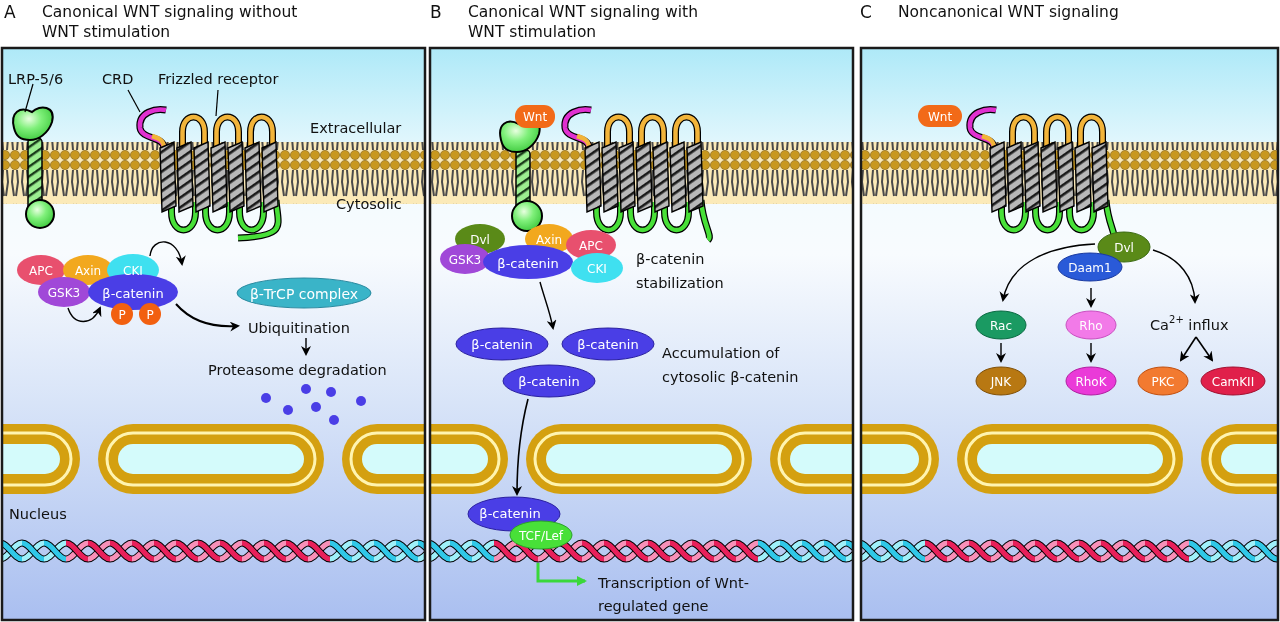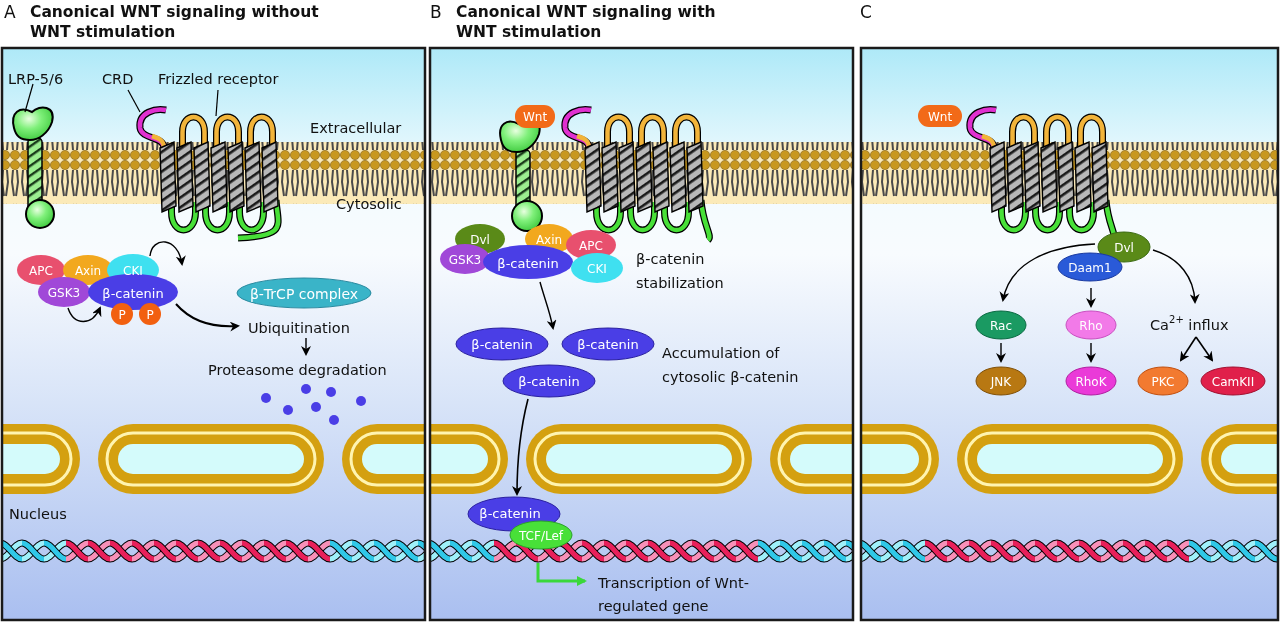--- a/index.html
+++ b/index.html
@@ -1,39 +1,40 @@
 <!DOCTYPE html>
 <html><head>
 <meta charset="utf-8">
 <style>
   html, body { margin:0; padding:0; background:#ffffff; }
   body { width:1280px; height:622px; position:relative; overflow:hidden; font-family:"DejaVu Sans", sans-serif; }
   .panel-heading { position:absolute; font-size:15.5px; color:#111; line-height:20px; }
   .panel-letter { position:absolute; left:0; top:0; font-size:17px; }
-  .panel-title { position:absolute; left:26px; top:0; white-space:pre-line;font-weight:bold; }
+  .panel-title { position:absolute; left:38px; top:0; white-space:pre-line; }
   svg { position:absolute; left:0; top:0; }
   svg text { font-family:"DejaVu Sans", sans-serif; }
   .lbl { font-size:14.5px; fill:#111; }
   .plbl { font-size:12px; fill:#fff; }
 </style>
 </head>
 <body>
 
 <div class="panel-heading" style="left:4px;top:2px;width:420px;height:44px;">
   <span class="panel-letter">A</span>
   <span class="panel-title">Canonical WNT signaling without
 WNT stimulation</span>
 </div>
 <div class="panel-heading" style="left:430px;top:2px;width:420px;height:44px;">
   <span class="panel-letter">B</span>
   <span class="panel-title">Canonical WNT signaling with
 WNT stimulation</span>
 </div>
 <div class="panel-heading" style="left:860px;top:2px;width:420px;height:44px;">
   <span class="panel-letter">C</span>
+  <span class="panel-title">Noncanonical WNT signaling</span>
 </div>
 
 <svg width="1280" height="622" viewBox="0 0 1280 622">
   <defs>
     <linearGradient id="cellBg" x1="0" y1="0" x2="0" y2="1">
       <stop offset="0" stop-color="#aee9f8"></stop>
       <stop offset="0.22" stop-color="#f2fbfe"></stop>
       <stop offset="0.36" stop-color="#f8fbfe"></stop>
       <stop offset="0.62" stop-color="#d8e4f8"></stop>
       <stop offset="1" stop-color="#aabff0"></stop>

